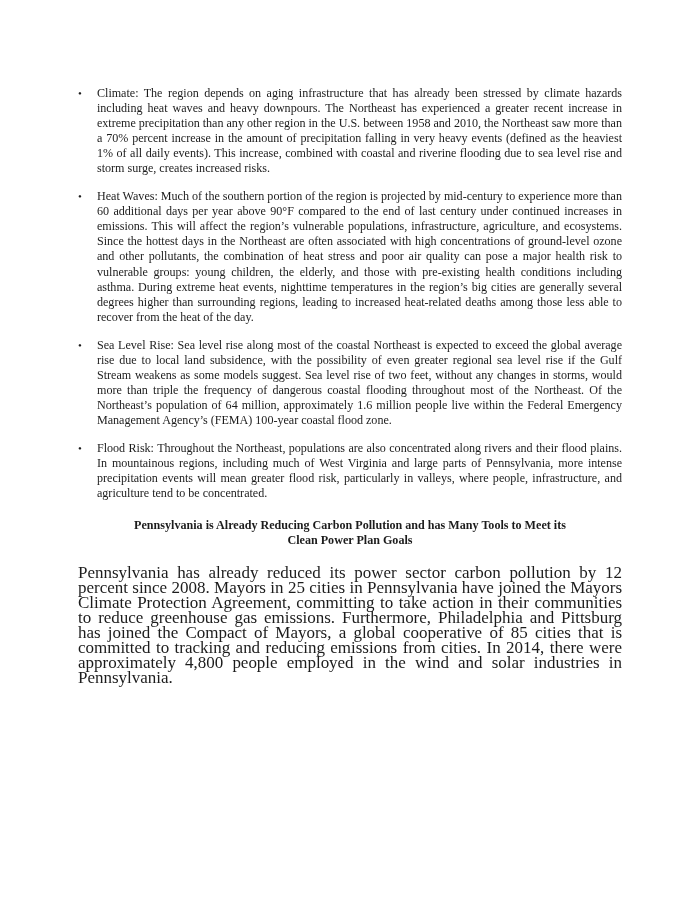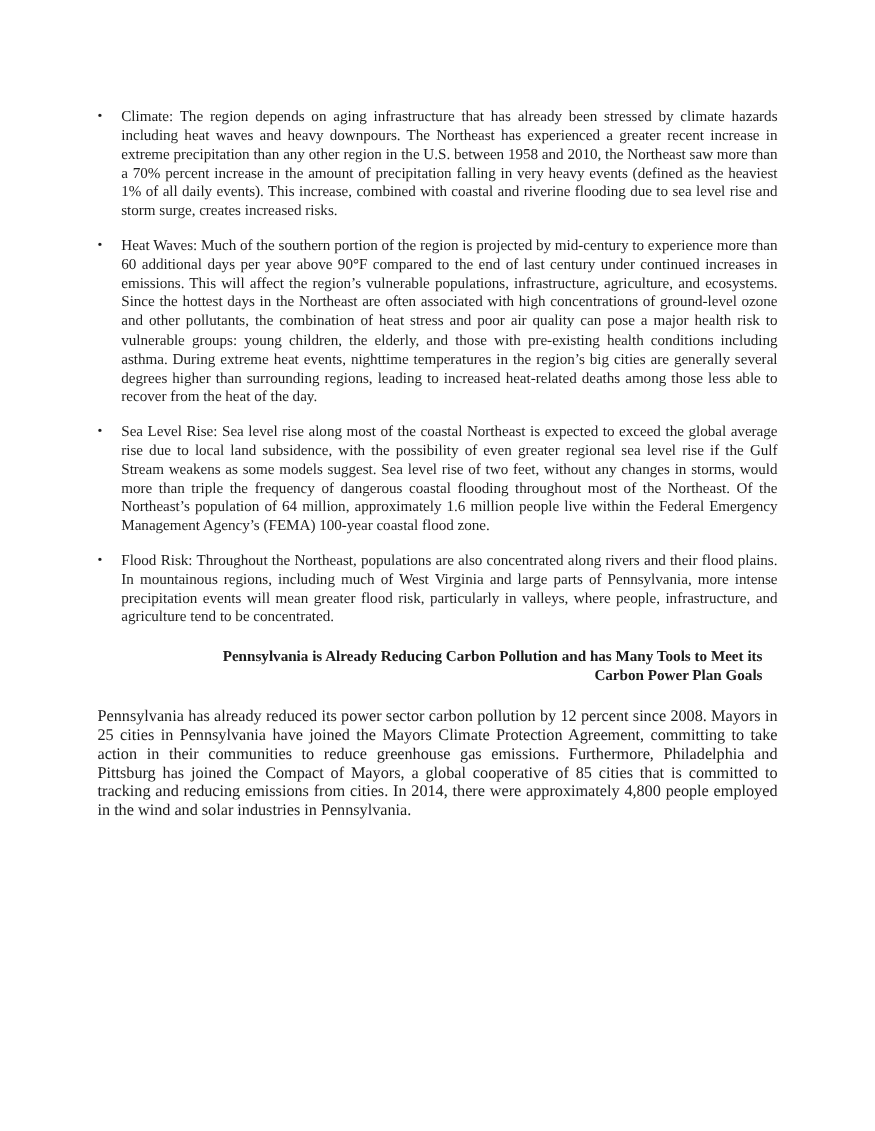--- a/index.html
+++ b/index.html
@@ -57,26 +57,26 @@
     line-height: 15.05px;
     color: #1c1c1c;
   }
   .term {
   }
   .section-heading {
     margin: 17px 0 0 0;
     font-size: 12.1px;
     line-height: 15.2px;
     font-weight: bold;
-    text-align: right;
+    text-align: center;
     padding: 0 12px;
   }
   .body-paragraph {
     margin: 16px 0 0 0;
-    font-size: 13px;
+    font-size: 17px;
     line-height: 15.05px;
     text-align: justify;
     text-justify: inter-word;
     letter-spacing: -0.02px;
   }
   .heading-line {
     display: block;
   }
 </style>
 </head>
@@ -100,19 +100,19 @@
       </li>
 
       <li class="bullet-item">
         <span class="bullet-marker">•</span><span class="term">Flood Risk:</span><span> Throughout the Northeast, populations are also concentrated along rivers and their flood plains. In mountainous regions, including much of West Virginia and large parts of Pennsylvania, more intense precipitation events will mean greater flood risk, particularly in valleys, where people, infrastructure, and agriculture tend to be concentrated.</span>
       </li>
 
     </ul>
 
     <div class="section-heading">
       <span class="heading-line">Pennsylvania is Already Reducing Carbon Pollution and has Many Tools to Meet its</span>
-      <span class="heading-line">Carbon Power Plan Goals</span>
+      <span class="heading-line">Clean Power Plan Goals</span>
     </div>
 
     <p class="body-paragraph">Pennsylvania has already reduced its power sector carbon pollution by 12 percent since 2008. Mayors in 25 cities in Pennsylvania have joined the Mayors Climate Protection Agreement, committing to take action in their communities to reduce greenhouse gas emissions. Furthermore, Philadelphia and Pittsburg has joined the Compact of Mayors, a global cooperative of 85 cities that is committed to tracking and reducing emissions from cities. In 2014, there were approximately 4,800 people employed in the wind and solar industries in Pennsylvania.</p>
 
   </div>
 </div>
 
 </body></html>

